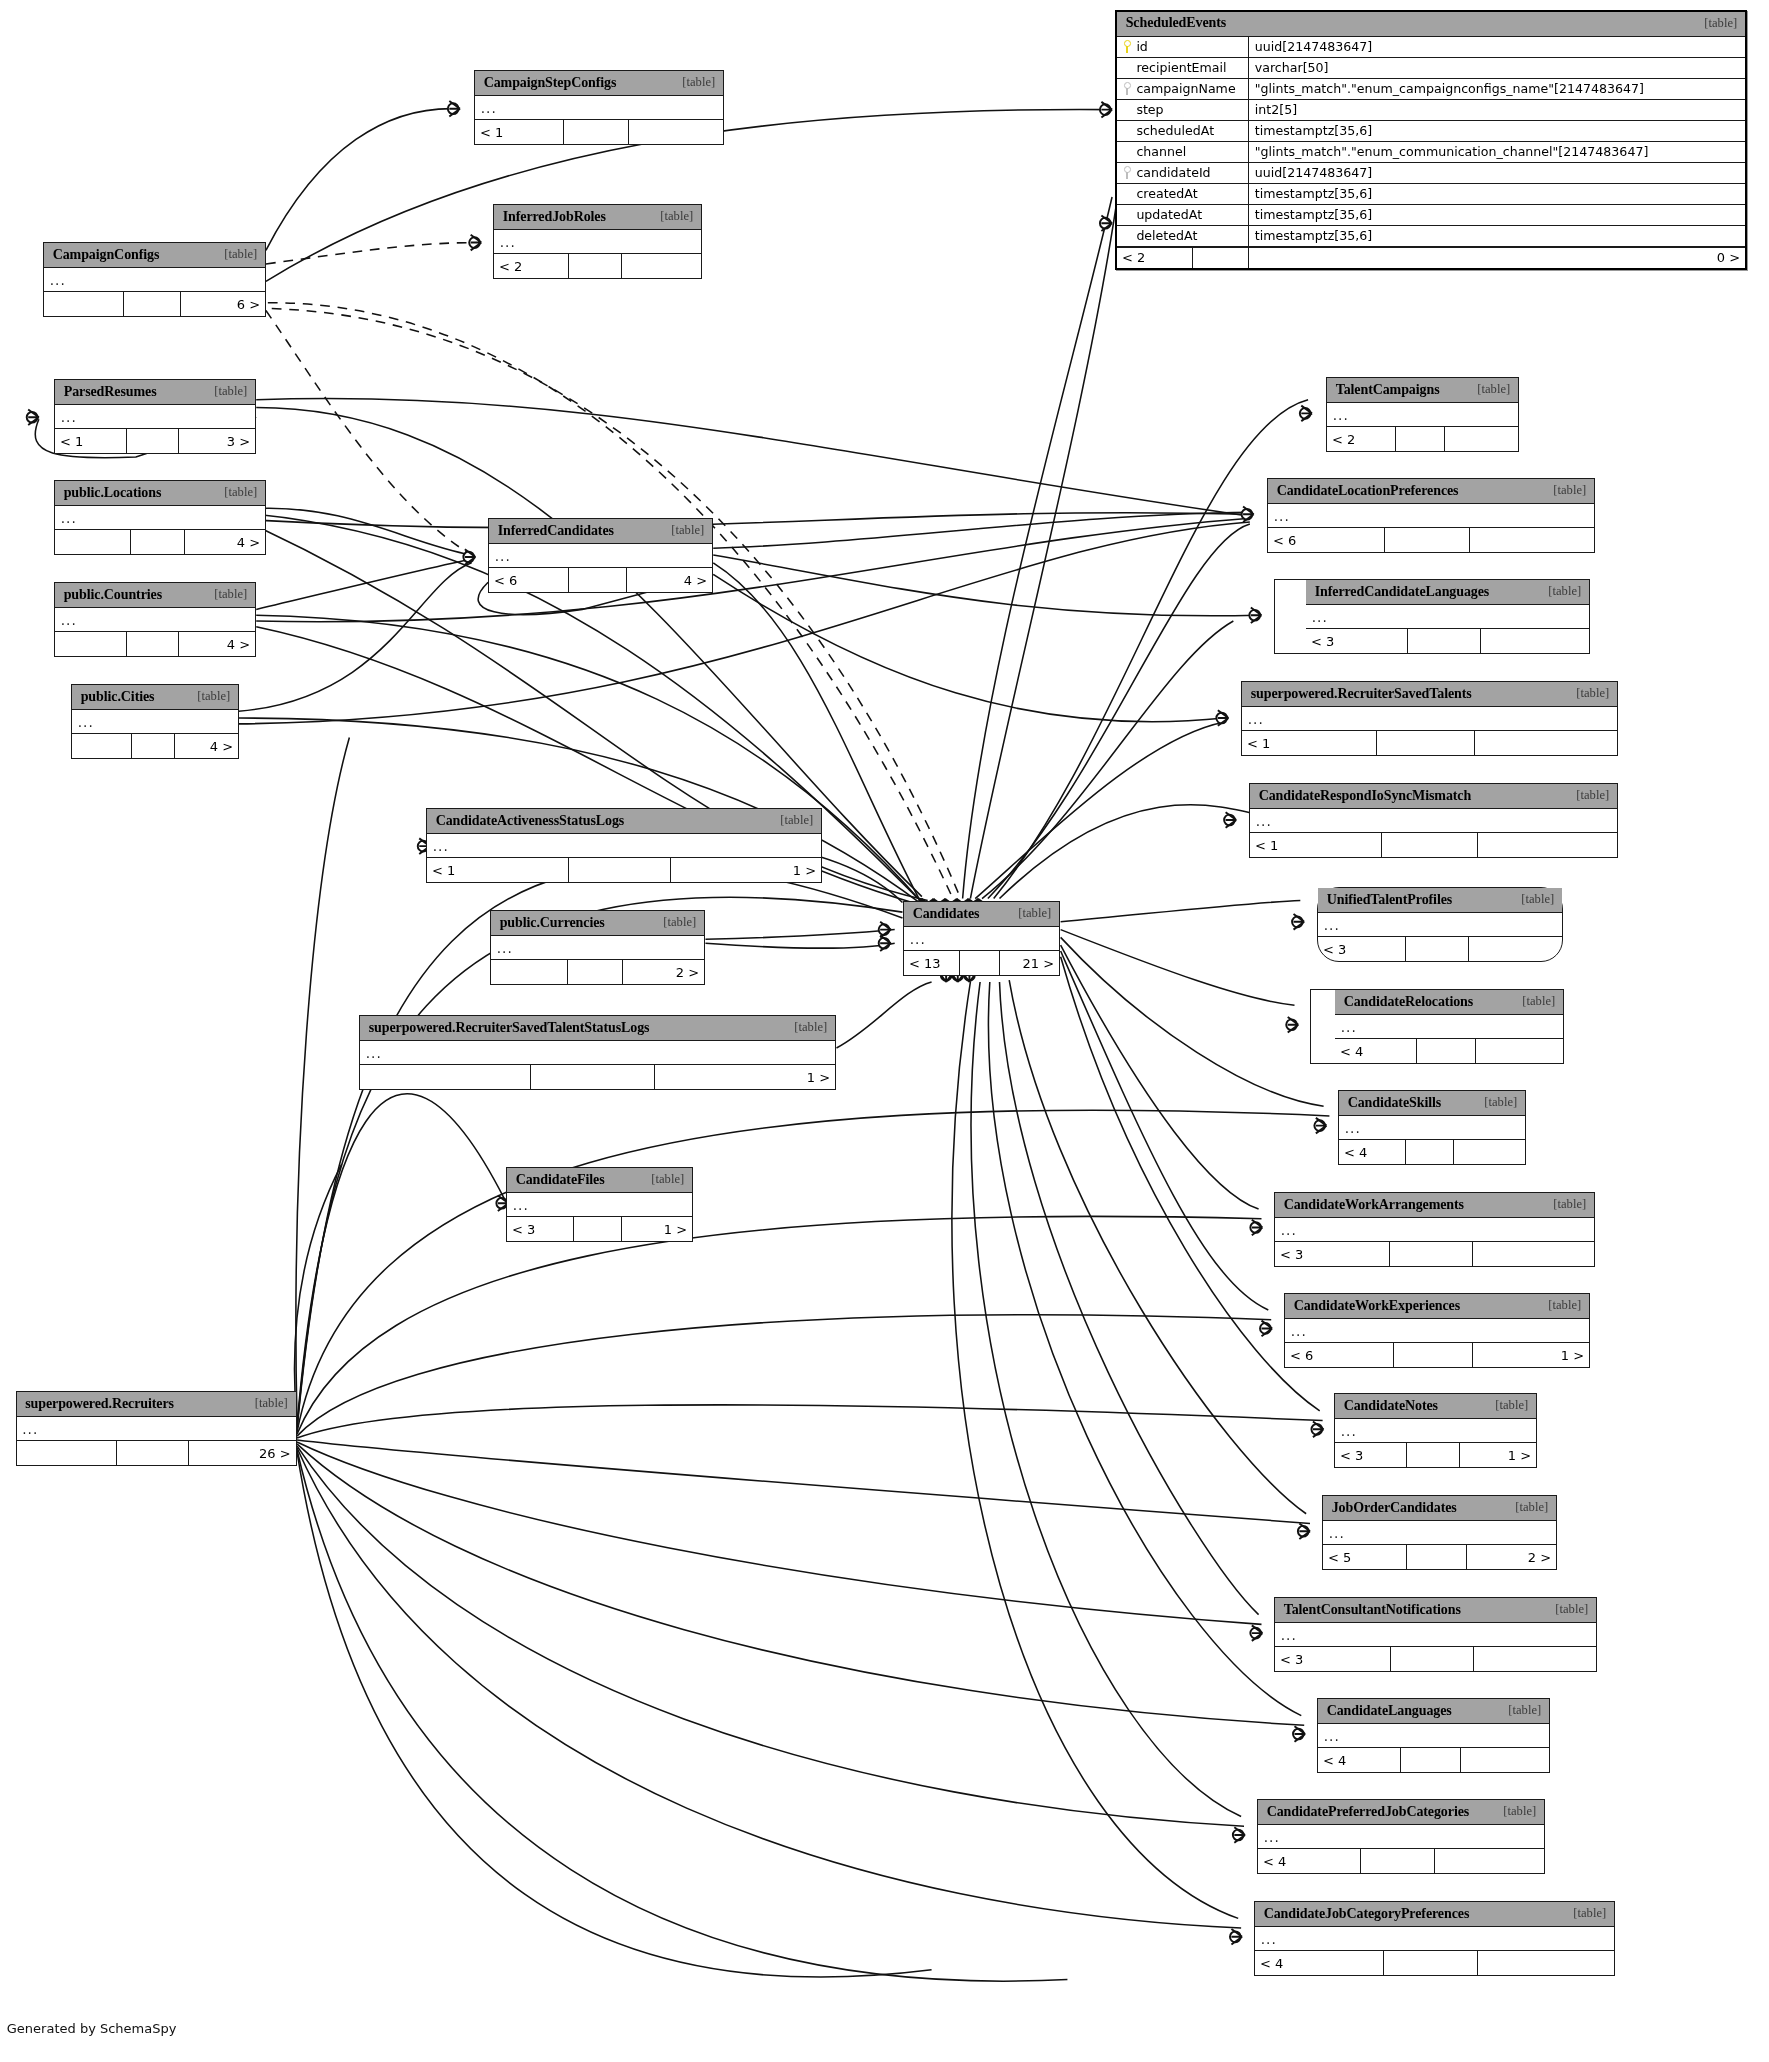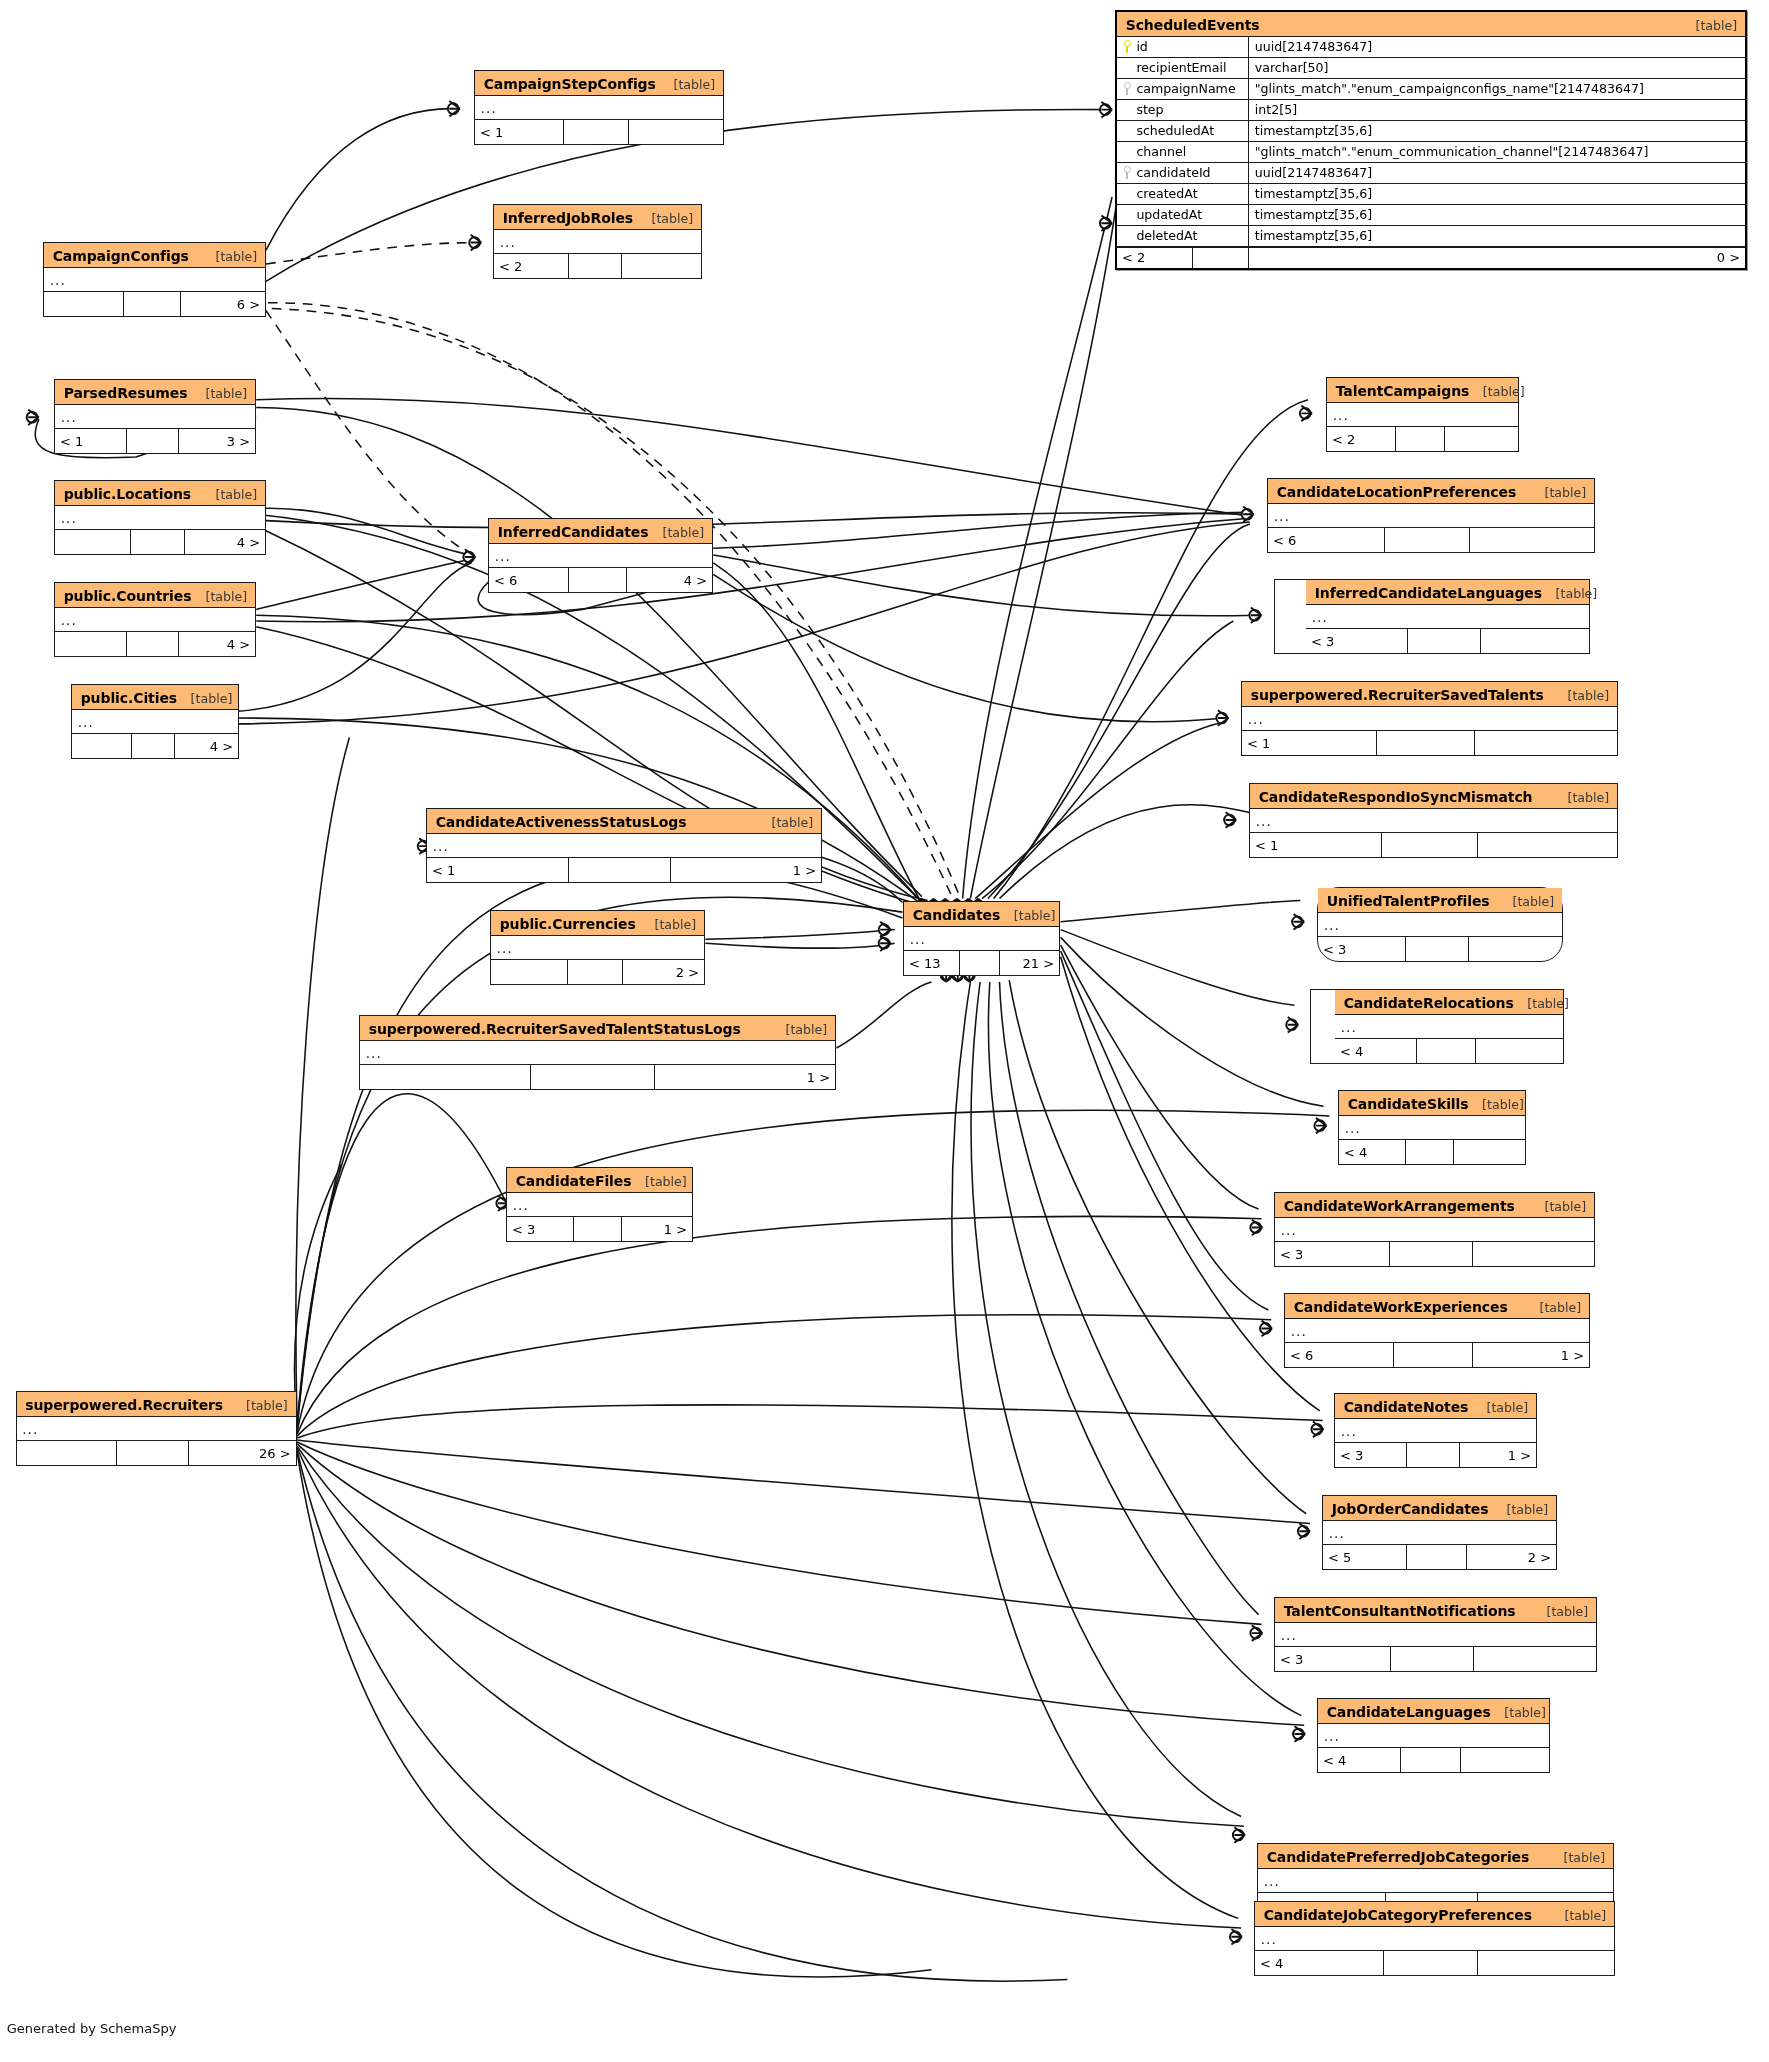--- a/index.html
+++ b/index.html
@@ -5,23 +5,23 @@
   html,body{margin:0;padding:0;background:#ffffff;}
   body{
     width:1770px;height:2062px;position:relative;overflow:hidden;
     font-family:"DejaVu Sans","Liberation Sans",sans-serif;
     -webkit-font-smoothing:antialiased;
   }
   #edges{position:absolute;left:0;top:0;width:1770px;height:2062px;pointer-events:none;}
   .tbl{position:absolute;border:1.5px solid #1a1a1a;background:#ffffff;box-sizing:border-box;}
   .tbl.focus{border:2.4px solid #000;box-shadow:1px 1px 0 #999;}
   .thead{
-    display:flex;align-items:flex-end;justify-content:space-between;
-    background:#fdba74;border-bottom:1.5px solid #1a1a1a;
-    padding:1.9px 7.8px 2.9px 8.7px;height:25px;box-sizing:border-box;
+    display:flex;align-items:center;justify-content:space-between;
+    background:#a3a3a3;border-bottom:1.5px solid #1a1a1a;
+    padding:1.9px 7.8px 2.9px 8.7px;height:25px;box-sizing:border-box;font-family:Liberation Serif, serif;
   }
   .tname{font-weight:bold;font-size:14px;color:#000;letter-spacing:-0.1px;white-space:nowrap;}
   .ttag{font-size:12.6px;color:#3a3a3a;padding-left:13.6px;white-space:nowrap;}
   .dots{
     height:24px;box-sizing:border-box;display:flex;align-items:center;
     padding-left:5.8px;font-size:13.6px;color:#222;letter-spacing:1px;
     border-bottom:1.5px solid #1a1a1a;
   }
   .tfoot{display:flex;height:24px;box-sizing:border-box;}
   .tfoot > div{
@@ -633,21 +633,21 @@
         <span class="tname">CandidateLanguages</span>
         <span class="ttag">[table]</span>
       </div>
       <div class="dots">...</div>
       <div class="tfoot">
         <div class="f0 fl">&lt; 4</div>
         <div class="f1"></div>
         <div class="f2 fr"></div>
       </div>
     </div>
-    <div class="tbl" style="left: 1257px; top: 1799px; width: 357px; margin-top: 44px;">
+    <div class="tbl" style="left: 1257px; top: 1799px; width: 288px;">
       <div class="thead">
         <span class="tname">CandidatePreferredJobCategories</span>
         <span class="ttag">[table]</span>
       </div>
       <div class="dots">...</div>
       <div class="tfoot">
         <div class="f0 fl">&lt; 4</div>
         <div class="f1"></div>
         <div class="f2 fr"></div>
       </div>

